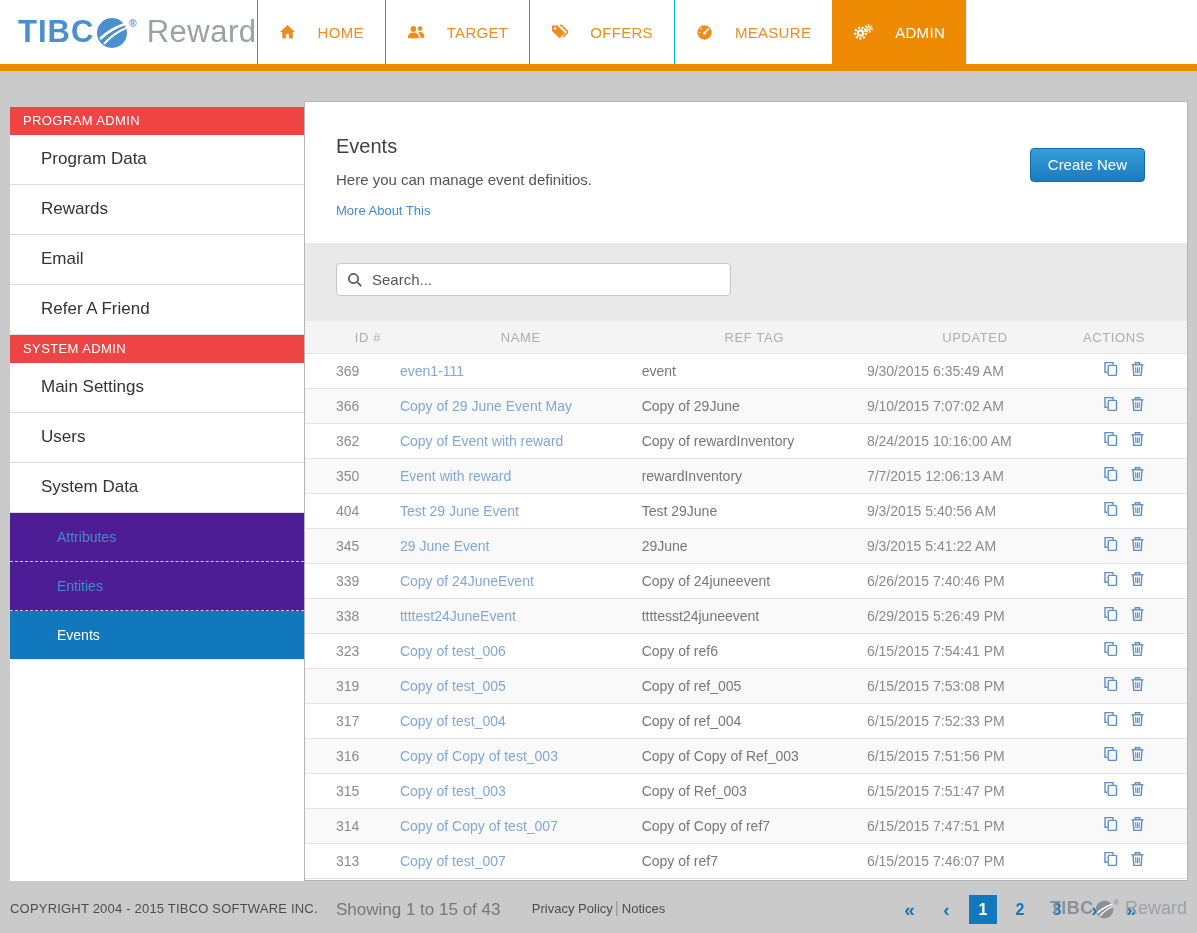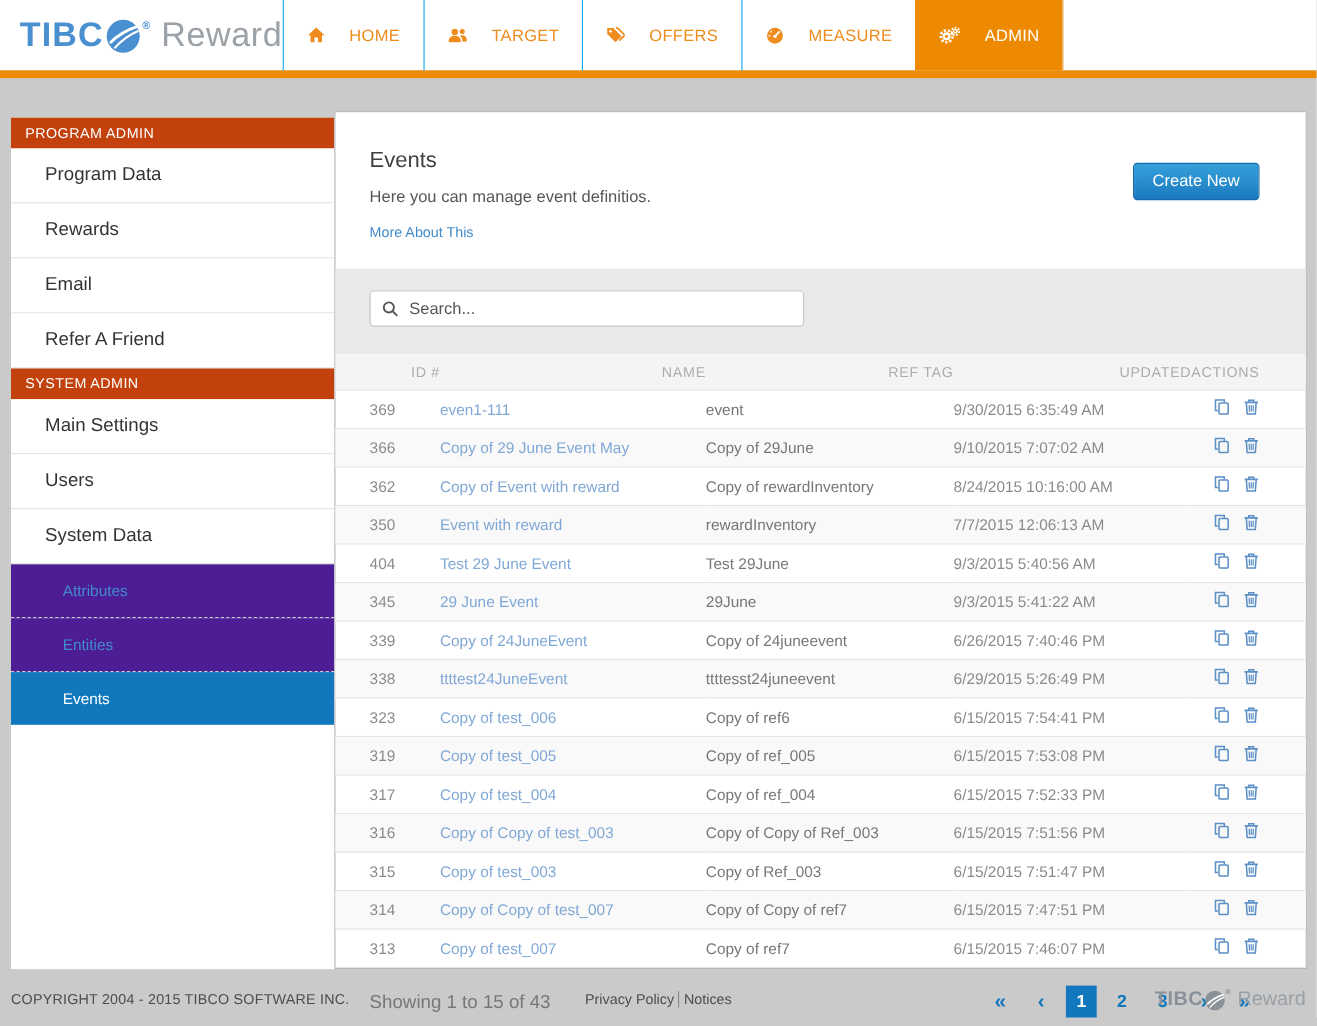--- a/index.html
+++ b/index.html
@@ -21,21 +21,21 @@
   .tab:last-child{ border-right:1px solid #ececec; }
   .tab .nav-ic{ display:block; }
   .tab.active{ background:#ee8a02; color:#fff; border-left-color:#ee8a02; }
   .tab .gear-hole{ fill:#fff; }
   .tab.active .gear-hole{ fill:#ee8a02; }
   .orange-bar{ height:7px; background:#ee8a02; }
   
   .content{ display:flex; align-items:stretch; margin:30px 9px 0 10px; height:780px; }
   
   .sidebar{ width:294px; margin-top:6px; background:#fff; display:flex; flex-direction:column; }
-  .side-title{ background:#c2410c; color:#fff; font-size:13px; padding:6px 0 7px 13px; letter-spacing:0.4px; }
+  .side-title{ background:#ef4444; color:#fff; font-size:13px; padding:6px 0 7px 13px; letter-spacing:0.4px; }
   .side-item{ background:#fff; color:#333; font-size:17px; padding:14px 0 15px 31px; border-bottom:1px solid #ddd; cursor:pointer; }
   .side-subitem{ background:#4c1d95; color:#428bca; font-size:14px; padding:16px 0 16px 47px; border-bottom:1px dashed #ccc; cursor:pointer; }
   .side-subitem.active{ background:#1178be; color:#fff; border-bottom:none; }
   .side-filler{ flex:1; background:#fff; }
   
   .panel{ flex:1; background:#fff; border:1px solid #b5b5b5; display:flex; flex-direction:column; }
   .panel-head{ position:relative; padding:33px 42px 24px 31px; }
   .page-title{ font-size:20px; color:#404040; }
   .page-subtitle{ font-size:15px; color:#555; margin-top:13px; }
   .more-link{ display:inline-block; font-size:13px; color:#428bca; margin-top:15px; cursor:pointer; }
@@ -45,21 +45,21 @@
     border:1px solid #1668a8; border-radius:4px;
     color:#fff; font-size:15px; padding:7px 17px 8px; cursor:pointer;
     font-family:inherit;
   }
   .search-band{ background:#e9e9e9; padding:20px 0 25px 31px; }
   .search-box{ width:395px; height:33px; background:#fff; border:1px solid #c7c7c7; border-radius:4px; display:flex; align-items:center; padding:0 10px; }
   .search-box input{ border:none; outline:none; flex:1; font-size:15px; color:#333; margin-left:9px; font-family:inherit; background:transparent; }
   .search-box input::placeholder{ color:#555; }
   
   table{ width:100%; border-collapse:collapse; }
-  thead th{ background:#f4f4f4; color:#adadad; font-weight:400; font-size:13px; text-align:right; padding:9px 0 8px; letter-spacing:0.6px; }
+  thead th{ background:#f4f4f4; color:#adadad; font-weight:400; font-size:13px; text-align:center; padding:9px 0 8px; letter-spacing:0.6px; }
   th.c-id, td.c-id{ padding-left:31px; width:96px; }
   th.c-name, td.c-name{ width:245px; }
   th.c-ref, td.c-ref{ width:228px; }
   th.c-upd, td.c-upd{ width:220px; }
   th.c-act, td.c-act{ text-align:right; padding-right:42px; }
   tbody td{ font-size:14px; color:#8b8b8b; padding:7px 0 8px; border-top:1px solid #e4e4e4; }
   tbody tr:nth-child(even){ background:#f9f9f9; }
   td.c-name a{ color:#80a8d6; text-decoration:none; cursor:pointer; }
   td.c-ref{ color:#777; }
   .act-icons{ display:inline-flex; gap:11px; align-items:center; }

